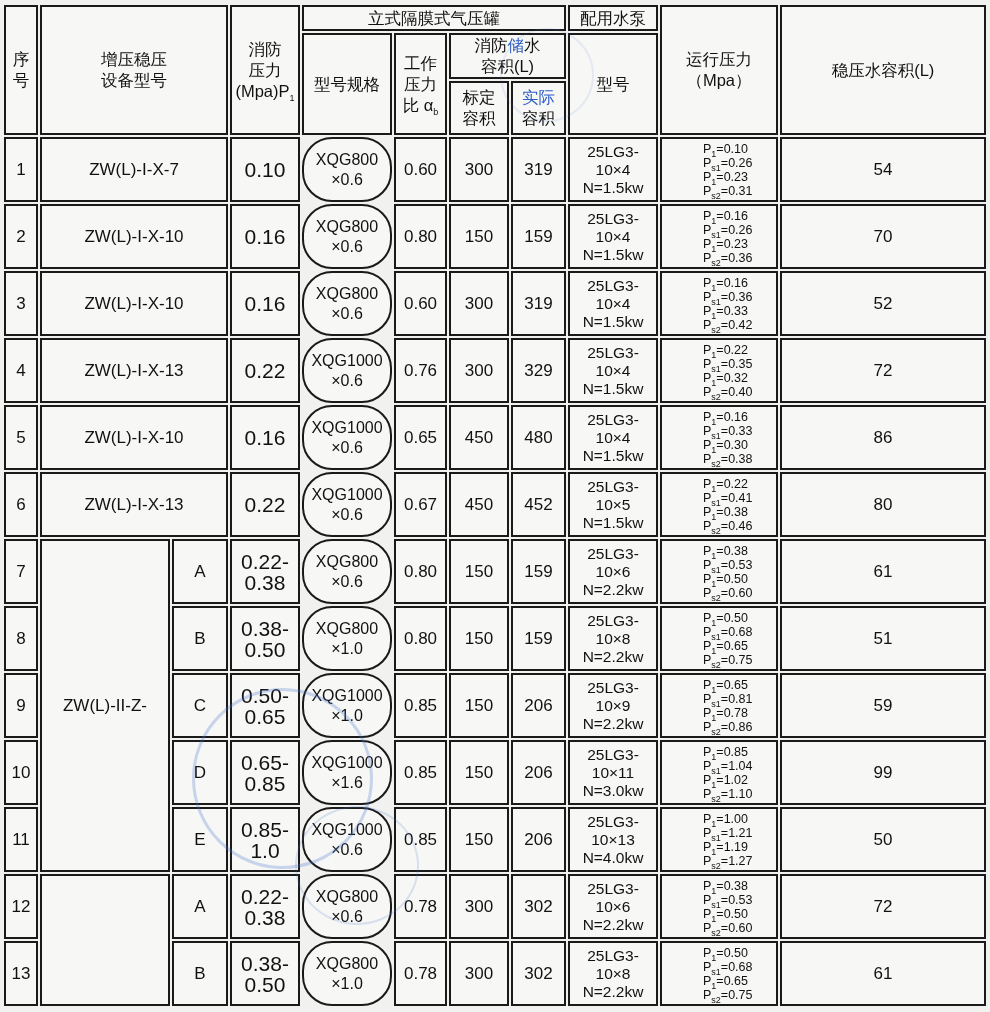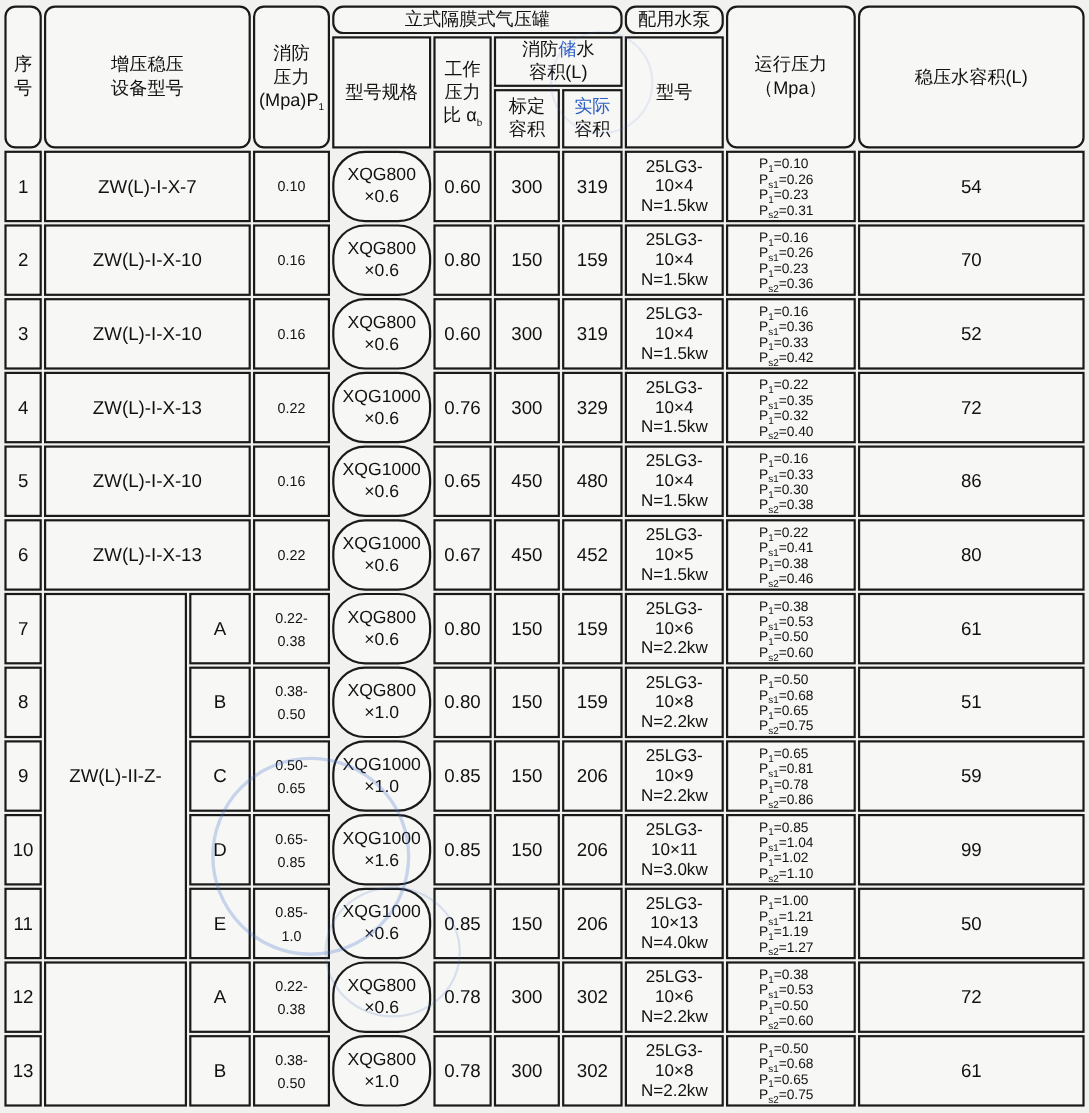--- a/index.html
+++ b/index.html
@@ -22,31 +22,31 @@
     border:2px solid #1a1a1a;
     background:#f7f7f5;
     text-align:center;
     vertical-align:middle;
     padding:0;
     font-weight:normal;
     overflow:hidden;
   }
   .spec th { font-size:16.5px; line-height:21px; }
   .spec td { font-size:17px; }
-  tr.h1 th { height:22px;border-radius:10px; }
+  tr.h1 th { height:22px; }
   tr.h2 th { height:42px; }
   tr.h3 th { height:50px;margin-top:41px; }
   tr.dr  td { height:61px; }
   .pre { white-space:pre-line; }
   td.tank  { font-size:16px; line-height:20px;border-radius:30px; }
-  td.fire  { font-size:13px; line-height:21px;margin-top:6px; }
+  td.fire  { font-size:21px; line-height:21px;margin-top:6px; }
   td.pump  { font-size:15.5px; line-height:18px;margin-top:44px; }
   td.press {
     text-align:left;
-    padding-left:28px;
+    padding-left:41px;
     font-size:12.5px;
     line-height:14px;
   }
   .pline sub, th sub { font-size:9px; line-height:0; }
   .blue { color:#2f5ec4; }
   .wm { position:absolute; border-radius:50%; pointer-events:none; }
   .wm1 { left:192px; top:688px; width:175px; height:175px; border:3px solid rgba(72,118,206,0.28); }
   .wm2 { left:295px; top:806px; width:120px; height:115px; border:2px solid rgba(72,118,206,0.18); }
   .wm3 { left:500px; top:28px;  width:90px;  height:90px;  border:2px solid rgba(72,118,206,0.10); }
 </style>

